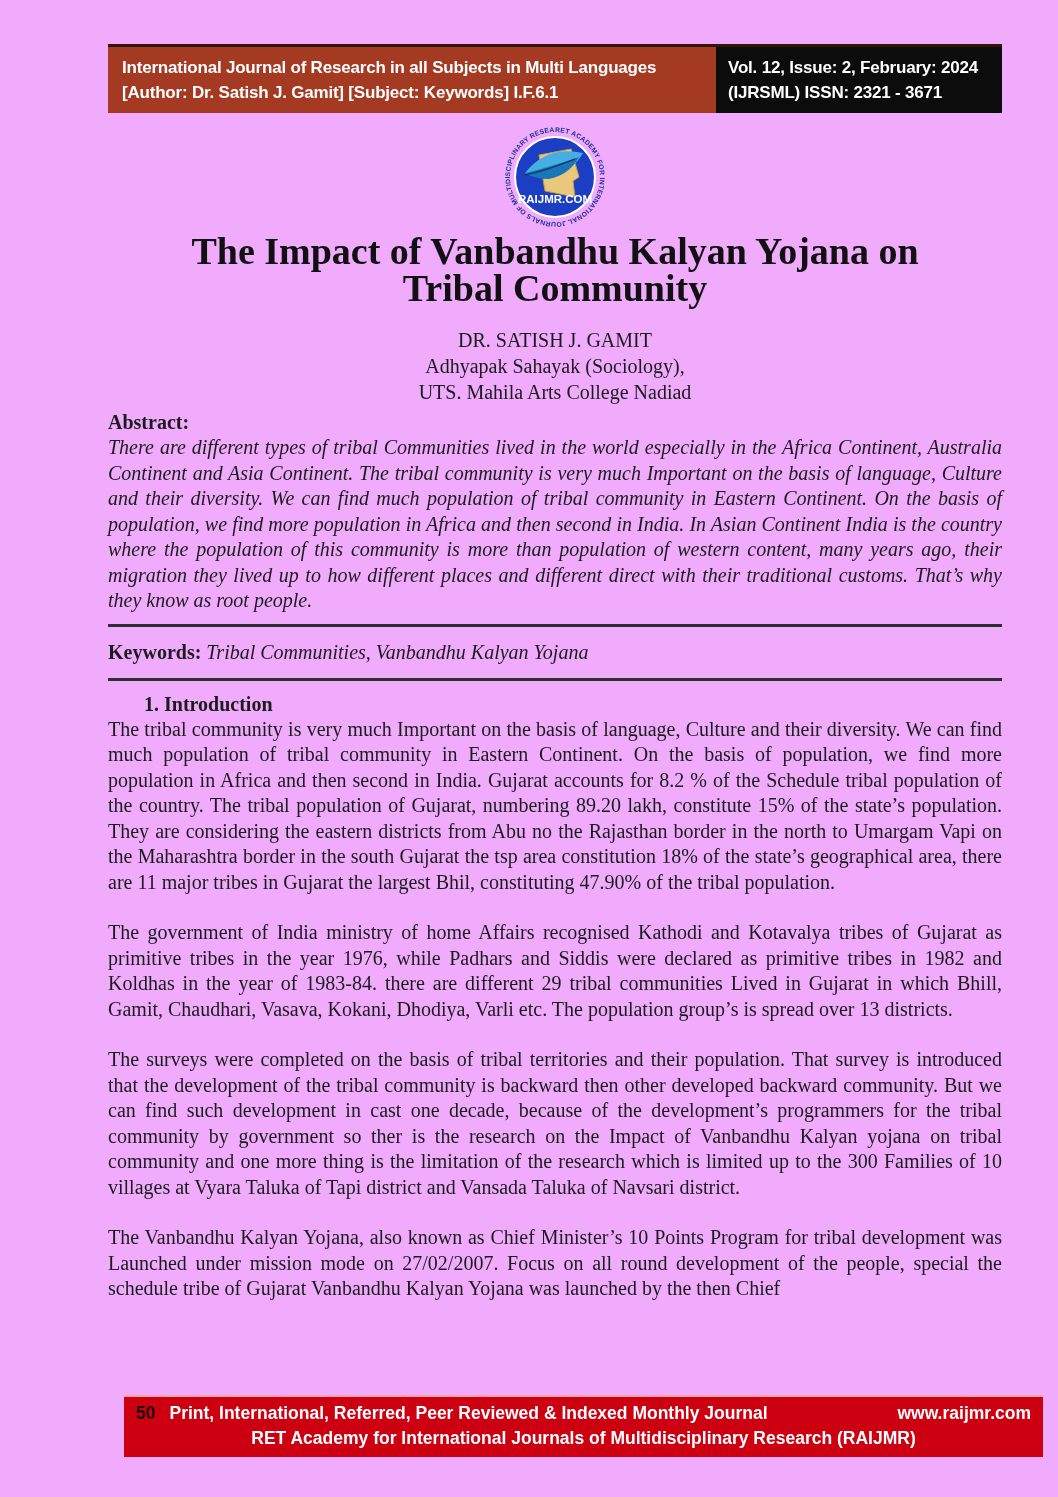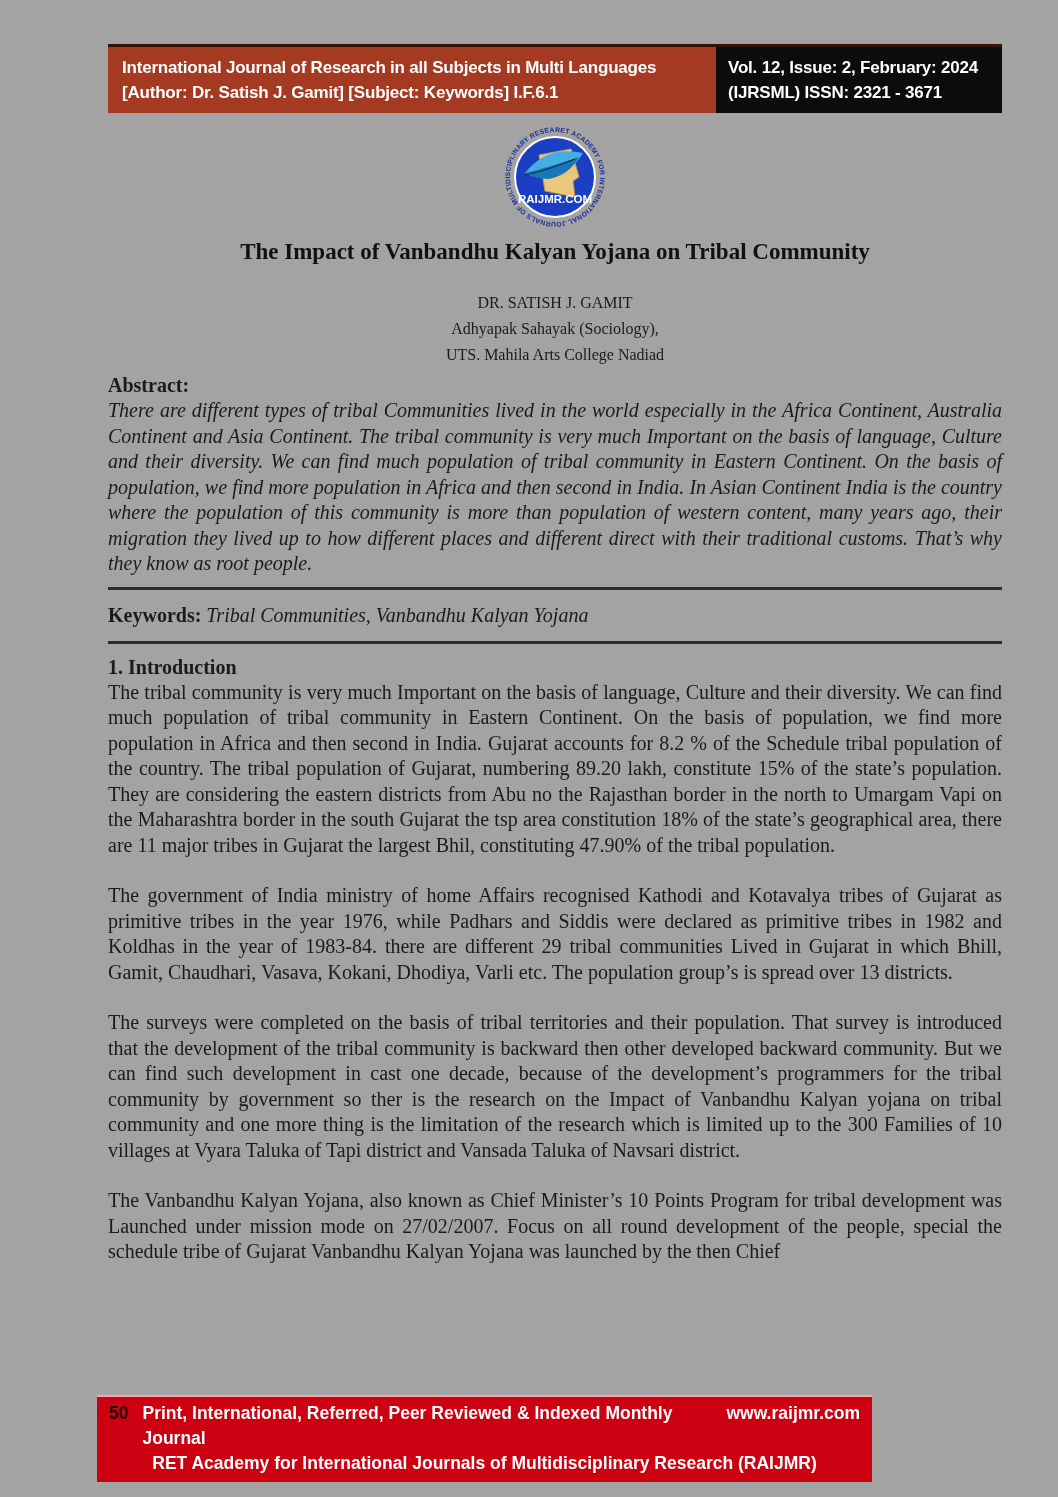--- a/index.html
+++ b/index.html
@@ -1,19 +1,19 @@
 <!DOCTYPE html>
 <html style="--header-left-bg: #A53A23; --header-right-bg: #0C0C0C; --header-text: #FFFFFF; --footer-bg: #CC0011; --footer-text: #FFFFFF; --page-number-color: #1C0B06; --top-border: #331409; --rule-color: #2E2E2E; --logo-blue: #1C3EC2; --logo-ring-text: #1B2F9B;"><head>
 <meta charset="utf-8">
 <style>
   html,body{margin:0;padding:0;background:#ffffff;}
   .page{
     position:relative;
     width:1058px;height:1497px;
-    background:#a3a3a3;
+    background:#f0abfc;
     font-family:"Liberation Serif", serif;
     color:#1b1b1b;
     overflow:hidden;
   }
   .content{margin-left:108px;width:894px;}
 
   
   .header-bar{
     display:flex;
     margin-top:44px;
@@ -28,48 +28,48 @@
   .header-left{flex:1;background:var(--header-left-bg,#A53A23);padding:8px 14px;}
   .header-right{width:262px;background:var(--header-right-bg,#0C0C0C);padding:8px 12px;}
 
   
   .logo-wrap{text-align:center;margin-top:6px;height:110px;}
 
   
   .title{
     max-width:780px;margin:4px auto 0;
     text-align:center;
-    font-size:23px;font-weight:bold;line-height:37px;
+    font-size:38px;font-weight:bold;line-height:37px;
     color:#111;
   }
-  .authors{margin-top:20px;text-align:center;font-size:16px;line-height:26px;}
+  .authors{margin-top:20px;text-align:center;font-size:20px;line-height:26px;}
 
   
   .abstract-head{margin-top:4px;font-size:20px;font-weight:bold;line-height:26px;}
   .abstract-text{
     font-style:italic;font-size:20px;line-height:25.5px;
     text-align:justify;margin:0;
   }
   .rule{height:3px;background:var(--rule-color,#2E2E2E);margin-top:10px;}
   .keywords{padding:13px 0;font-size:20px;line-height:25px;}
   .keywords .kw-label{font-weight:bold;}
   .keywords .kw-text{font-style:italic;}
 
   
-  .sec-head{font-size:20px;font-weight:bold;line-height:26px;margin-top:10px;}
+  .sec-head{font-size:20px;font-weight:bold;line-height:26px;margin-top:10px;margin-left:36px;}
   .sec-head.second{margin-top:24px;}
   .para{
     font-size:20px;line-height:25.5px;text-align:justify;
     margin:0 0 25px 0;
   }
   .para.last{margin-bottom:16px;}
 
   
   .footer{
-    position:absolute;left:97px;top:1395px;width:775px;
+    position:absolute;left:124px;top:1395px;width:919px;
     box-sizing:border-box;
     background:var(--footer-bg,#CC0011);
     border-top:2px solid #F2A6AC;
     color:var(--footer-text,#ffffff);
     font-family:"Liberation Sans", sans-serif;
     font-weight:bold;font-size:17.5px;line-height:25px;
     padding:4px 12px 6px 12px;
   }
   .footer-line1{display:flex;align-items:baseline;}
   .footer-page-num{color:var(--page-number-color,#1C0B06);margin-right:14px;}

